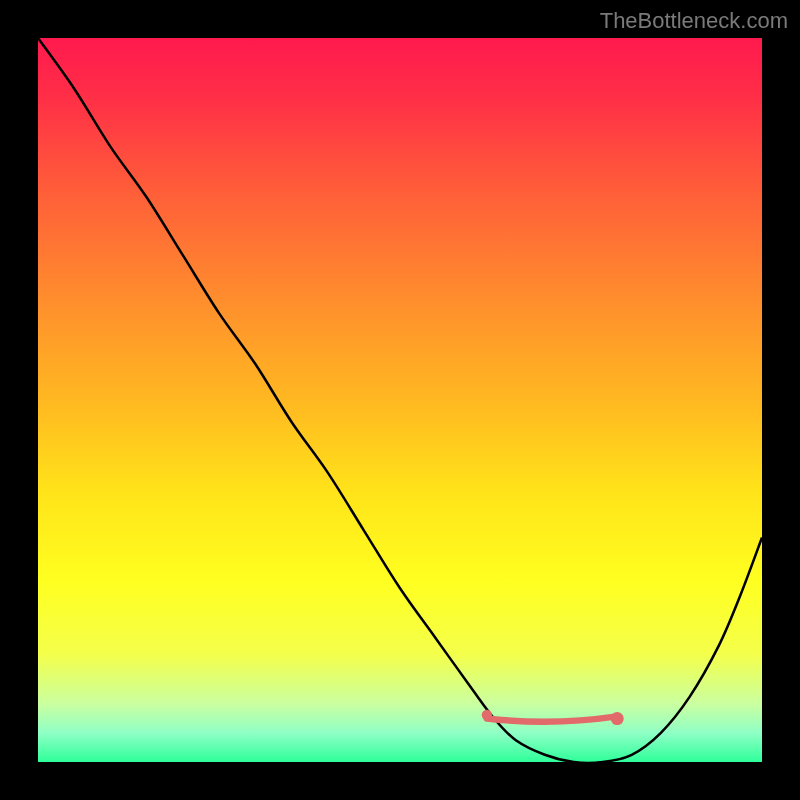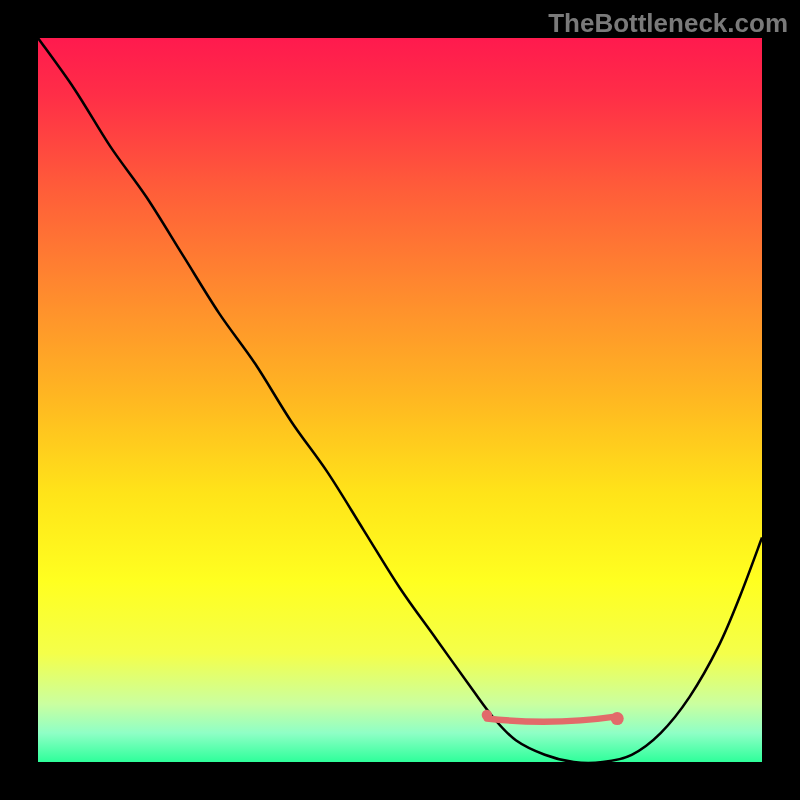--- a/index.html
+++ b/index.html
@@ -8,23 +8,23 @@
     position: relative;
     width: 800px;
     height: 800px;
     background: #000;
   }
   .watermark {
     position: absolute;
     top: 8px;
     right: 12px;
     font-family: Arial, sans-serif;
-    font-size: 26px;
+    font-size: 22px;
     color: #7a7a7a;
-    font-weight: 700;
+    font-weight: 400;
     z-index: 10;
   }
   .plot-area {
     position: absolute;
     left: 38px;
     top: 38px;
     width: 724px;
     height: 724px;
   }
   .gradient-bg {

